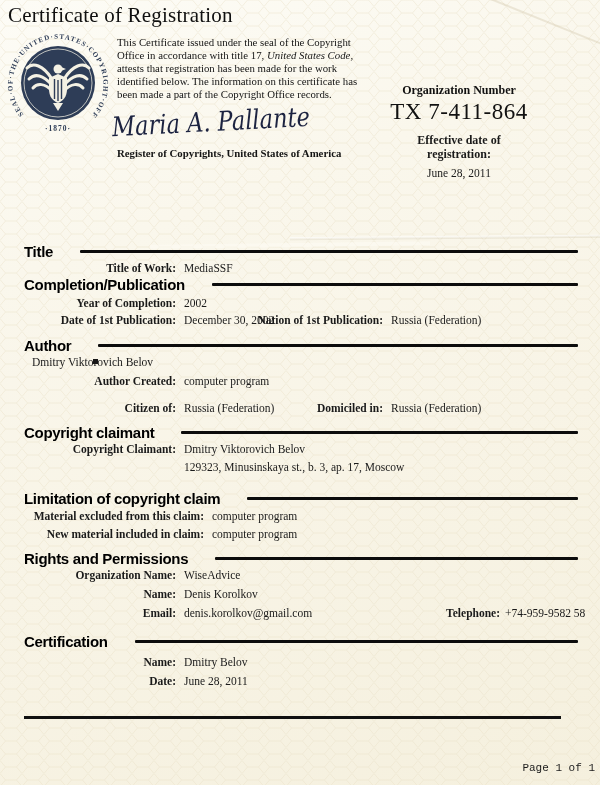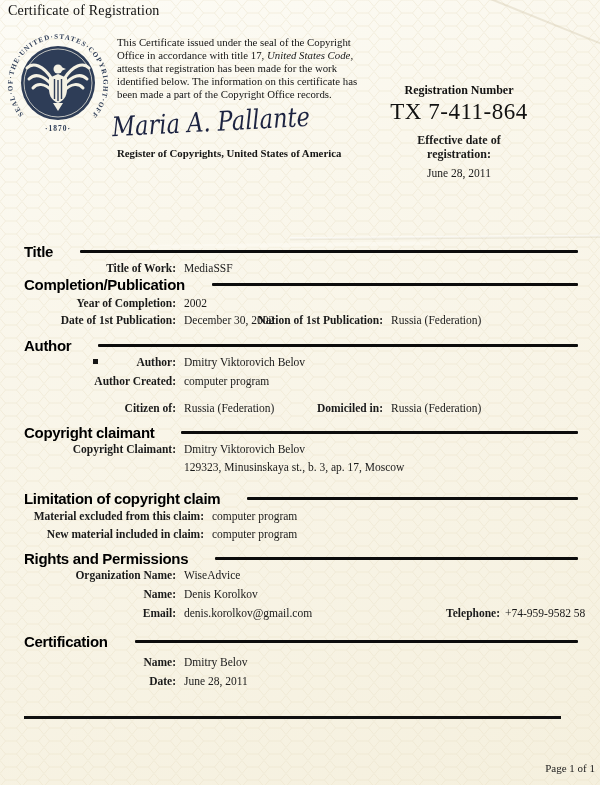--- a/index.html
+++ b/index.html
@@ -13,21 +13,21 @@
   .crease{position:absolute;z-index:1;pointer-events:none;}
   .crease-h{top:236px;left:290px;width:310px;height:3px;
             background:linear-gradient(to bottom,rgba(255,255,255,.75),rgba(195,185,155,.30));
             transform:rotate(-.5deg);}
   .crease-d{top:18px;right:-55px;width:230px;height:2px;
             background:rgba(205,195,165,.35);transform:rotate(22deg);}
   .crease-rule{top:243px;left:150px;width:280px;height:4px;
                background:rgba(253,251,244,.55);transform:rotate(-.7deg);z-index:3;}
 
   
-  .doc-title{left:8px;top:3px;font-size:14px;letter-spacing:.2px;color:#101010;}
+  .doc-title{left:8px;top:3px;font-size:21px;letter-spacing:.2px;color:#101010;}
 
   
   .seal{left:5px;top:30px;width:106px;height:106px;}
   .statement{left:117px;top:36px;width:243px;font-size:10.8px;line-height:13px;color:#141414;}
   .statement .it{font-style:italic;}
   .signature{left:110px;top:101px;width:205px;height:44px;transform:rotate(-3deg);}
   .signer-title{left:117px;top:147px;font-size:10.8px;font-weight:bold;color:#141414;}
 
   .reg-block{left:378px;top:83px;width:162px;text-align:center;}
   .reg-label{font-size:12px;font-weight:bold;color:#111;}
@@ -47,21 +47,21 @@
   .val{margin-left:8px;white-space:nowrap;}
   .pair2{position:absolute;top:0;left:205px;display:flex;}
   .pair2 .lbl2{width:154px;text-align:right;font-weight:bold;white-space:nowrap;}
   .pair2 .val2{margin-left:8px;white-space:nowrap;}
   .pair2.tel{left:368px;}
   .pair2.tel .lbl2{width:108px;}
   .pair2.tel .val2{margin-left:5px;}
   .bullet{position:absolute;left:69px;top:4px;width:5px;height:5px;background:#161616;}
 
   .bottom-rule{left:24px;top:716px;width:537px;height:3px;background:#101010;}
-  .page-footer{right:5px;top:762px;font-size:11px;color:#1c1c1c;}
+  .page-footer{right:5px;top:762px;font-size:11px;color:#1c1c1c;font-family:Liberation Mono, monospace;}
 </style>
 </head>
 <body>
 
 <svg id="hexbg" width="600" height="785">
   <defs>
     <pattern id="hexpat" width="22" height="13" patternUnits="userSpaceOnUse">
       <path d="M5.5,0 L16.5,0 L22,6.5 L16.5,13 L5.5,13 L0,6.5 Z" fill="none" stroke="#e7dfc6" stroke-width="0.8" opacity="0.55"></path>
     </pattern>
   </defs>
@@ -109,21 +109,21 @@
 <p class="layer statement" style="margin:0;">
   <span>This Certificate issued under the seal of the Copyright Office in accordance with title 17, </span><span class="it">United States Code</span><span>, attests that registration has been made for the work identified below. The information on this certificate has been made a part of the Copyright Office records.</span>
 </p>
 
 <svg class="layer signature" viewBox="0 0 205 44">
   <text x="2" y="30" font-family="DejaVu Serif, serif" font-style="italic" font-size="27" fill="#1c2340" textLength="198" lengthAdjust="spacingAndGlyphs">Maria A. Pallante</text>
 </svg>
 <div class="layer signer-title">Register of Copyrights, United States of America</div>
 
 <div class="layer reg-block">
-  <div class="reg-label">Registration Number</div>
+  <div class="reg-label">Organization Number</div>
   <div class="reg-number">TX 7-411-864</div>
   <div class="eff-label">Effective date of registration:</div>
   <div class="eff-date">June 28, 2011</div>
 </div>
 
 <div id="form">
 
   <div class="section">
     <div class="sec-head">
       <span>Title</span>
@@ -154,21 +154,20 @@
     </div>
   </div>
 
   <div class="section">
     <div class="sec-head" style="margin-top:10px">
       <span>Author</span>
       <span class="rule"></span>
     </div>
     <div class="row" style="margin-top:2px">
       <span class="bullet"></span>
-      <span class="lbl">Author:</span>
       <span class="val">Dmitry Viktorovich Belov</span>
     </div>
     <div class="row" style="margin-top:5px">
       <span class="lbl">Author Created:</span>
       <span class="val">computer program</span>
     </div>
     <div class="row" style="margin-top:13px">
       <span class="lbl">Citizen of:</span>
       <span class="val">Russia (Federation)</span>
       <span class="pair2">

